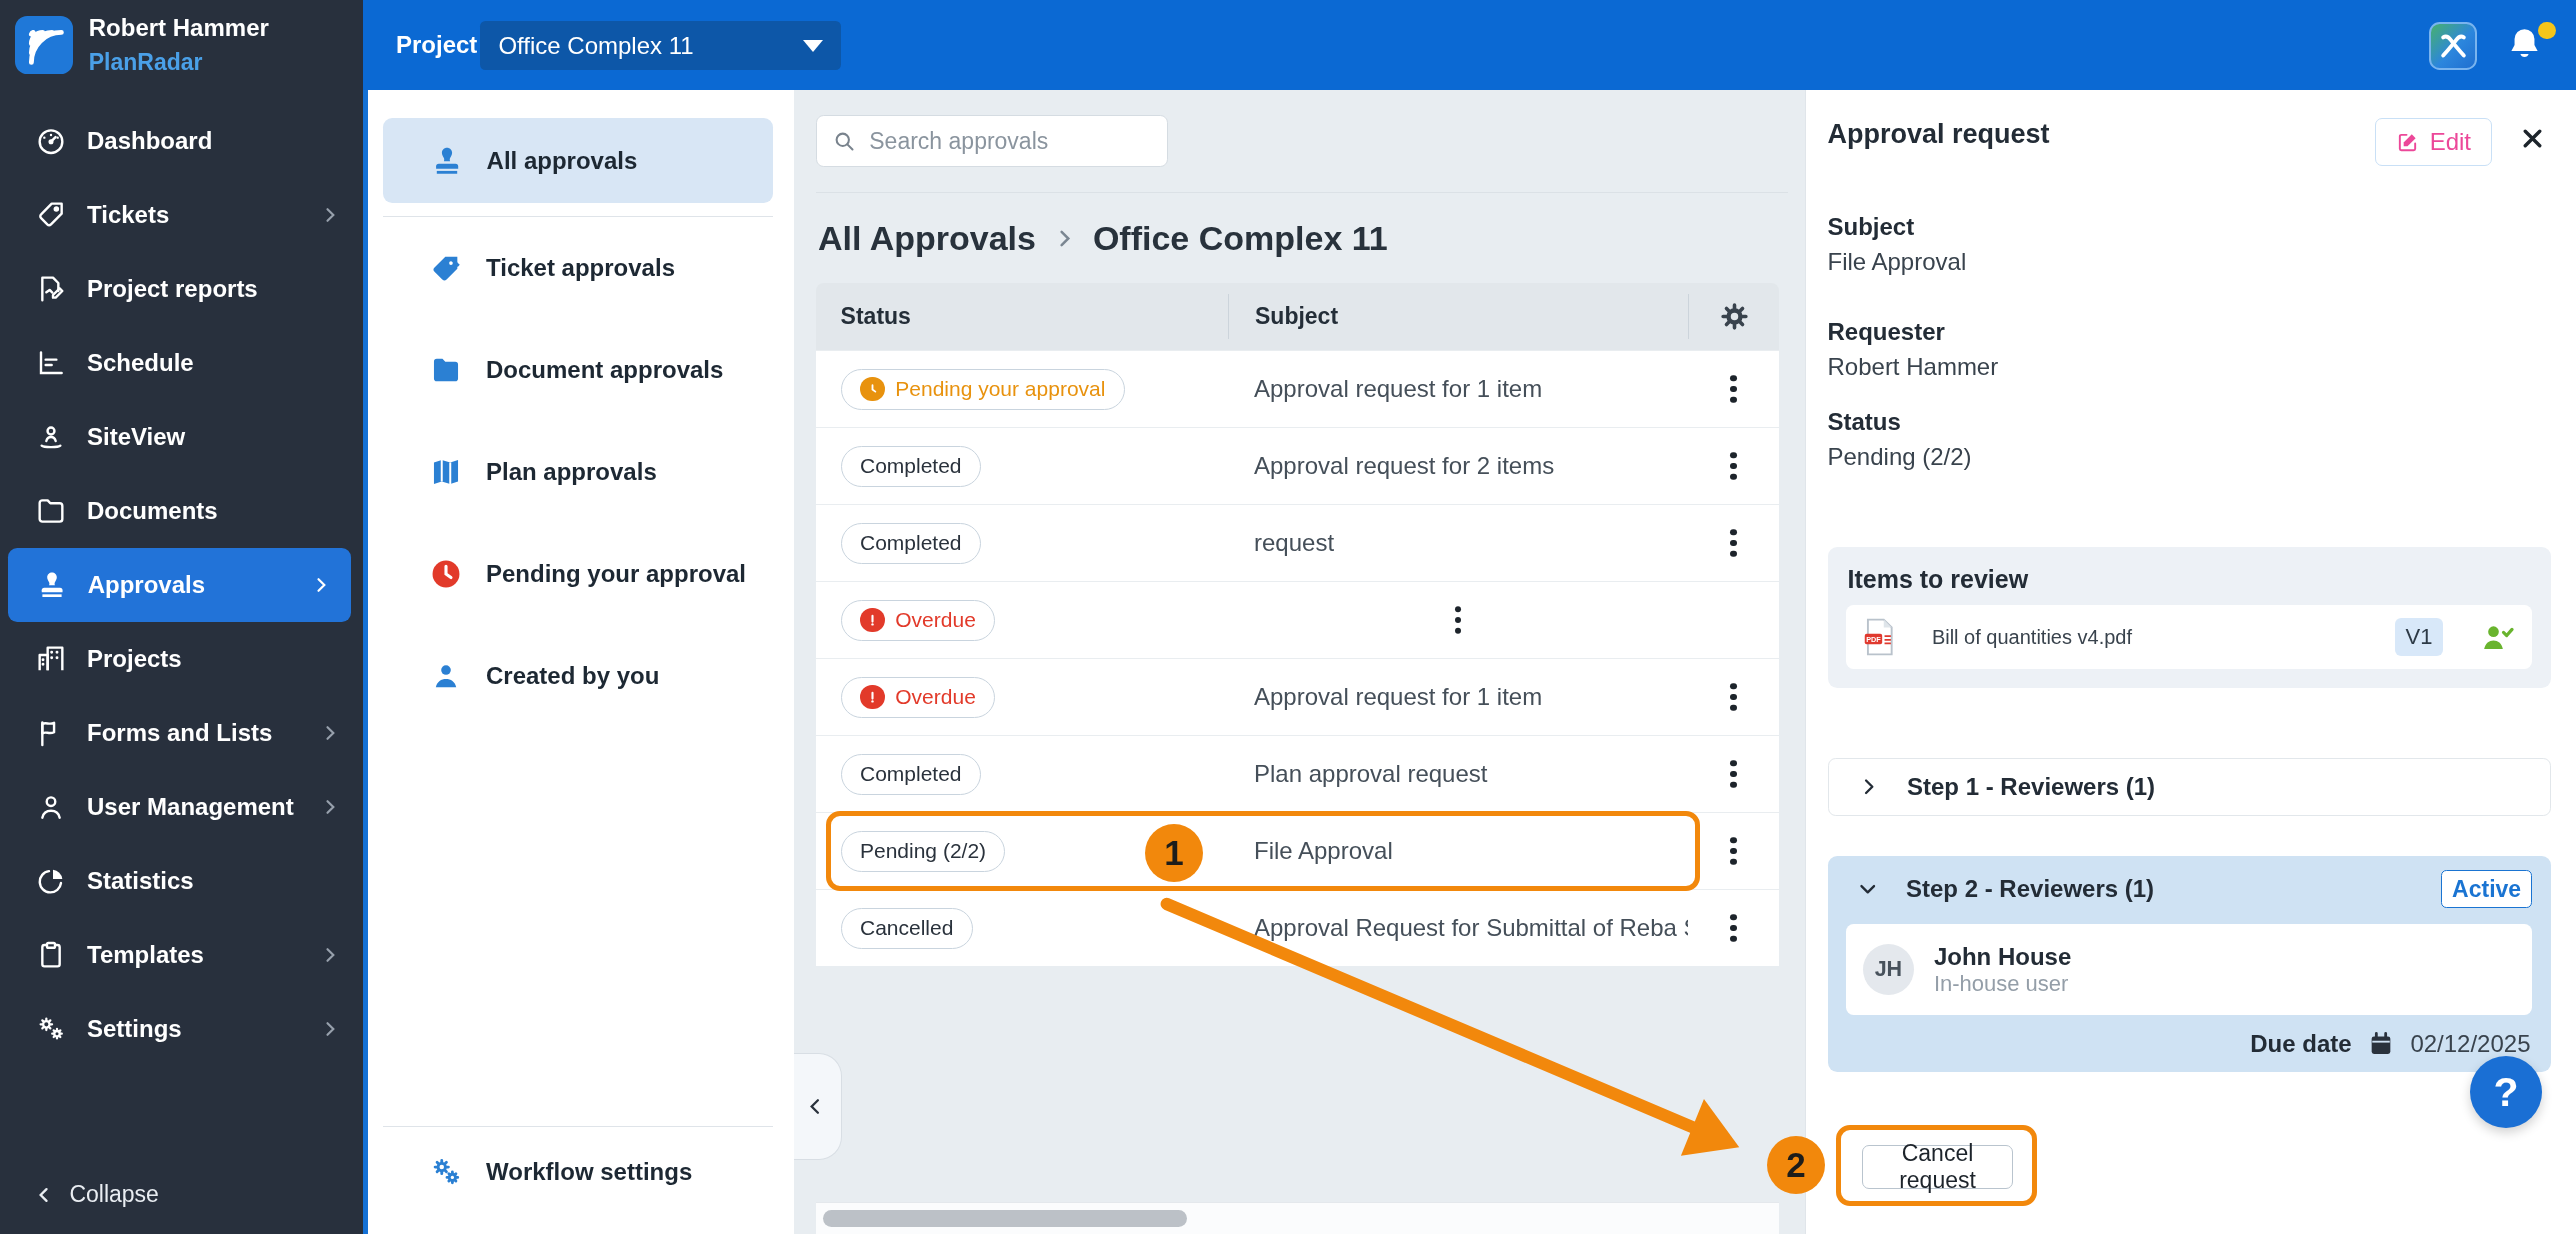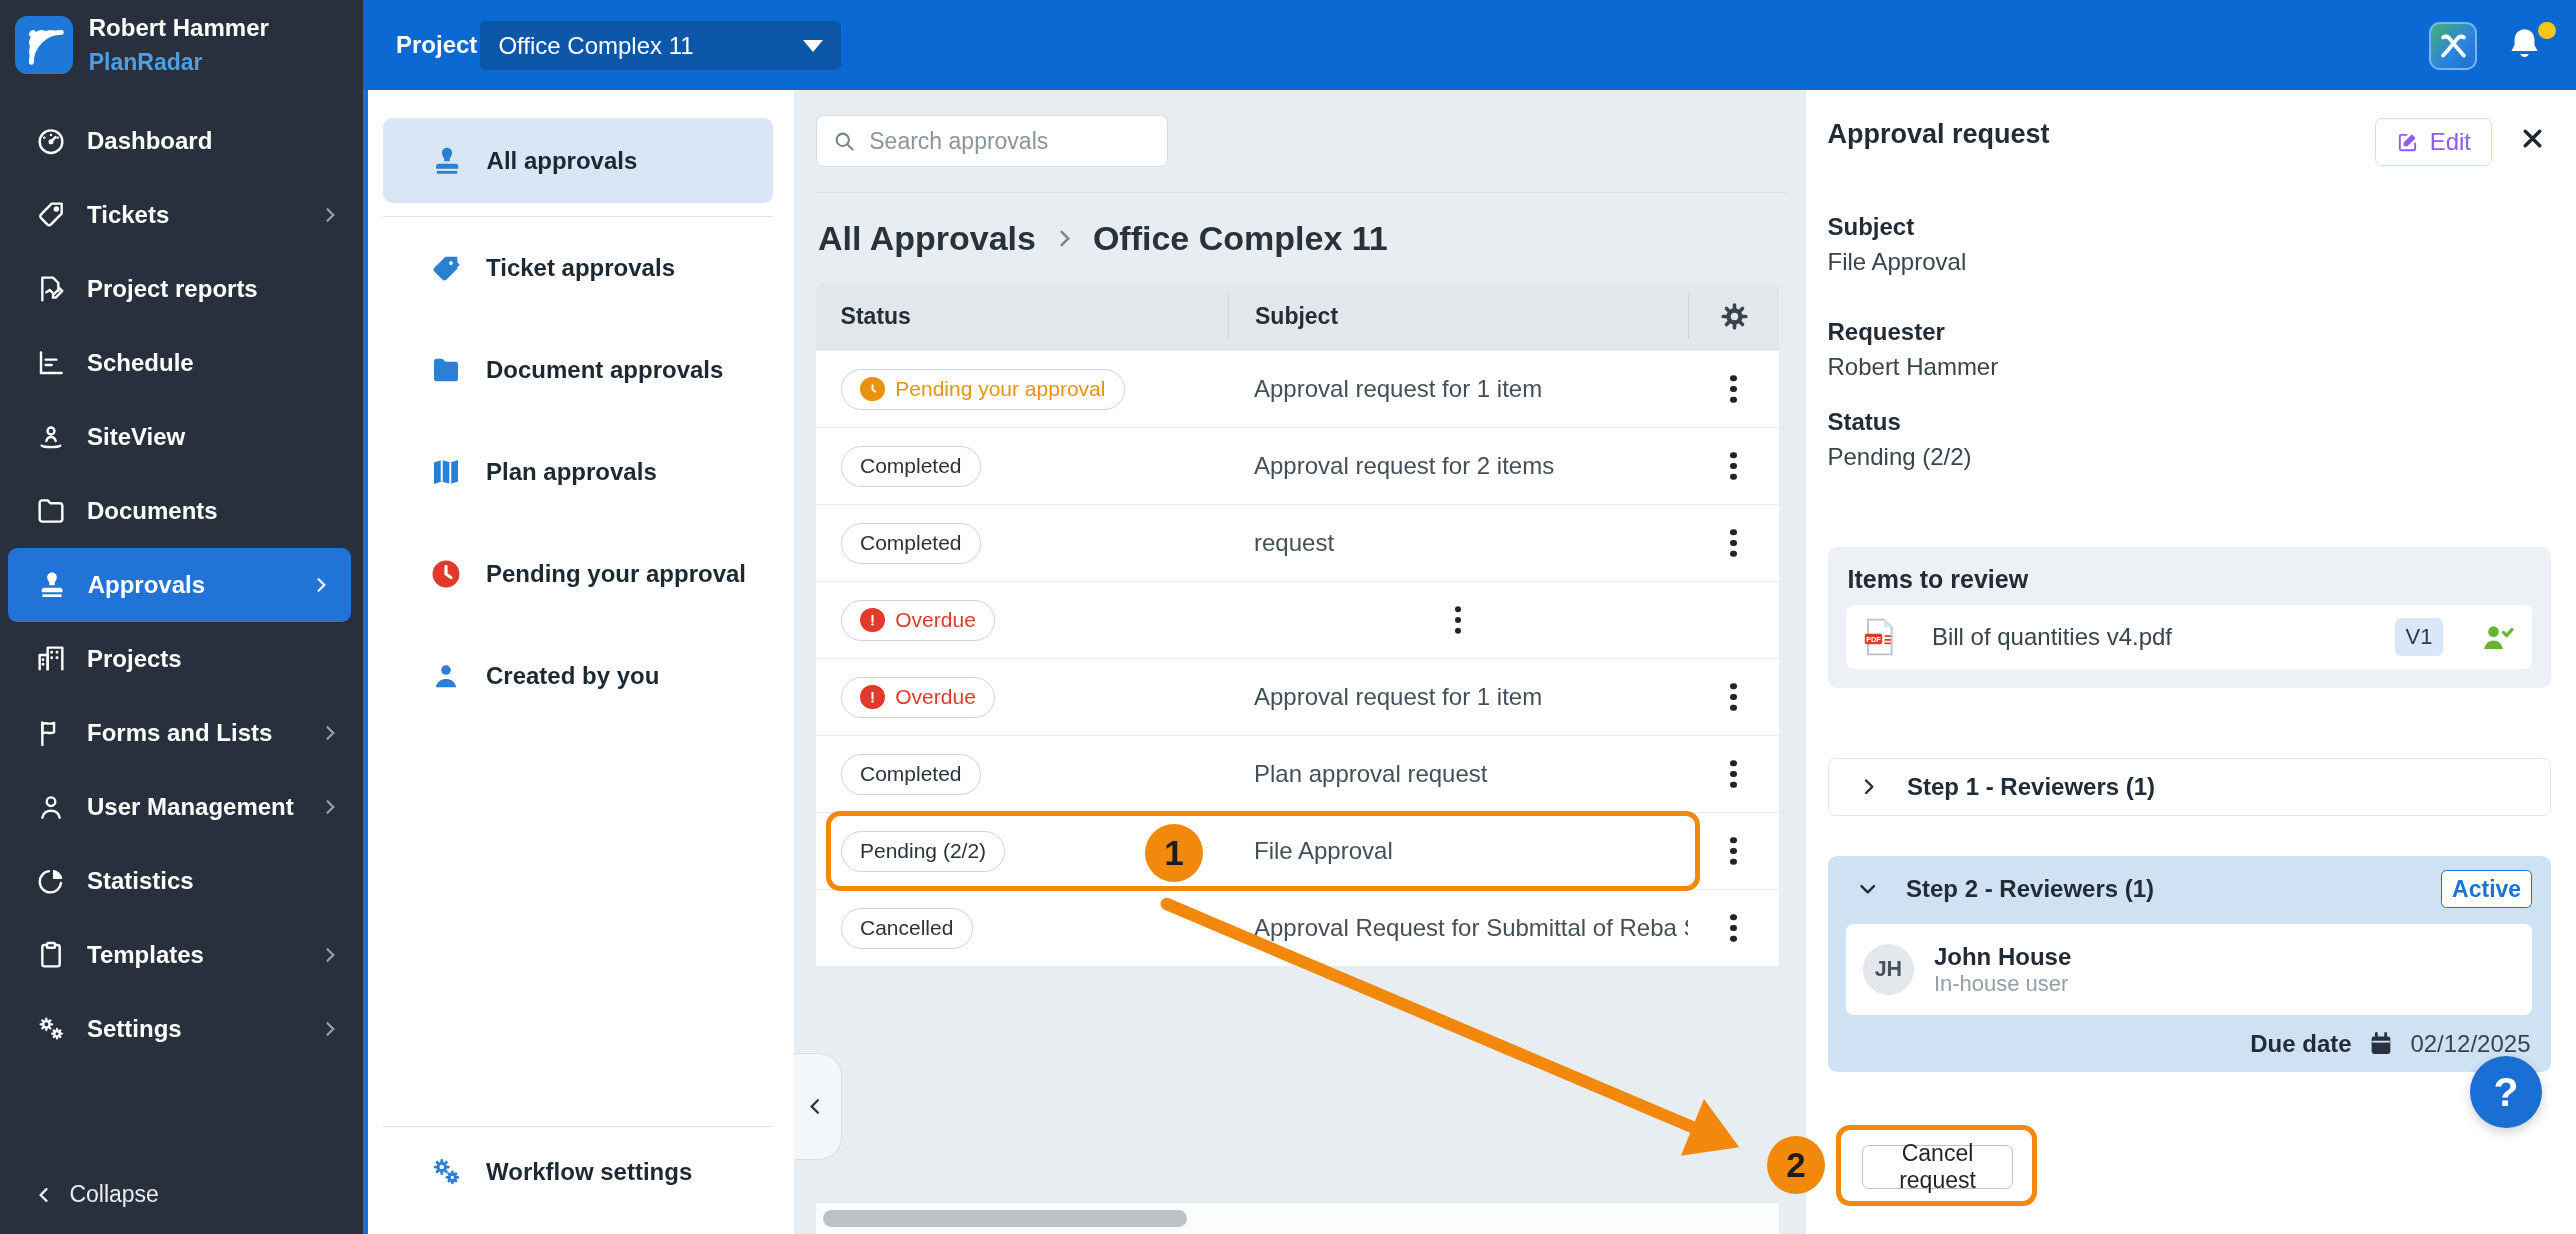--- a/index.html
+++ b/index.html
@@ -72,29 +72,29 @@
   .cell-actions { display:flex; justify-content:center; }
   .dots { width:6.1px; height:6.1px; border-radius:50%; background:#1d242b; box-shadow:0 -10.7px 0 #1d242b, 0 10.7px 0 #1d242b; cursor:pointer; }
   .scrollstrip { position:absolute; left:22px; bottom:0; width:963px; height:32px; background:#fbfcfd; border-top:1.5px solid #e4e8ec; }
   .scrollthumb { position:absolute; left:7px; top:7px; width:364px; height:17px; border-radius:8.4px; background:#bcc1c7; cursor:pointer; }
   .collapse-tab { position:absolute; left:-3.1px; top:963px; width:51px; height:107px; background:#f4f7fa; border:1.5px solid #d8dee4; border-left:none; border-radius:0 23px 23px 0; display:flex; align-items:center; justify-content:center; cursor:pointer; z-index:2; }
   .collapse-tab svg { width:23px; height:23px; color:#2a323c; }
 
   
   .rpanel { position:absolute; left:1805px; top:90px; width:771px; height:1144px; background:#fff; border-left:1.5px solid #e0e5ea; z-index:2; }
   .rp-title { position:absolute; left:21.5px; top:29px; font-size:27px; font-weight:800; color:#232c36; }
-  .edit-btn { position:absolute; right:84px; top:28px; width:117px; height:48px; border:1.9px solid #c9e0f6; border-radius:7px; background:#fff; display:flex; align-items:center; justify-content:center; gap:10.7px; color:#8b5cf6; font-size:24px; cursor:pointer; }
+  .edit-btn { position:absolute; right:84px; top:28px; width:117px; height:48px; border:1.9px solid #c9e0f6; border-radius:7px; background:#fff; display:flex; align-items:center; justify-content:center; gap:10.7px; color:#ec4899; font-size:24px; cursor:pointer; }
   .edit-btn svg { width:23px; height:23px; }
   .close-x { position:absolute; right:29px; top:34px; width:29px; height:29px; color:#1d242b; cursor:pointer; }
   .fld-label { position:absolute; left:21.5px; font-size:24px; font-weight:700; color:#232c36; }
   .fld-value { position:absolute; left:21.5px; font-size:24px; color:#39434d; }
   .items-card { position:absolute; left:21.5px; top:457px; width:723px; height:141px; background:#edf1f6; border-radius:9.2px; }
   .items-title { position:absolute; left:20px; top:18.4px; font-size:25px; font-weight:800; color:#232c36; }
   .file-row { position:absolute; left:18.4px; right:18.4px; top:58px; height:64px; background:#fff; border-radius:7.7px; display:flex; align-items:center; padding:0 17px; gap:37px; cursor:pointer; }
-  .file-name { flex:1; font-size:24px; color:#39434d; }
+  .file-name { flex:1; font-size:20px; color:#39434d; }
   .v1-chip { background:#d8e8f9; color:#2d3a46; border-radius:6.1px; padding:6.1px 10.7px; font-size:22px; }
   .step1-card { position:absolute; left:21.5px; top:668px; width:723px; height:58px; background:#fff; border:1.5px solid #e2e7eb; border-radius:7.7px; display:flex; align-items:center; padding-left:29px; gap:28px; cursor:pointer; }
   .step-title { font-size:24px; font-weight:800; color:#232c36; }
   .chev-ic { width:21.5px; height:21.5px; color:#232c36; flex:none; }
   .step2-card { position:absolute; left:21.5px; top:766px; width:723px; height:216px; background:#cfe2f3; border-radius:9.2px; }
   .step2-head { position:absolute; left:0; right:0; top:0; height:66px; display:flex; align-items:center; padding:0 18.4px 0 29px; gap:28px; cursor:pointer; }
   .step2-head .step-title { flex:1; }
   .active-badge { width:91px; height:38px; background:#fff; border:1.9px solid #1a74d2; border-radius:5.4px; color:#1a74d2; font-size:23px; font-weight:800; display:flex; align-items:center; justify-content:center; }
   .reviewer-card { position:absolute; left:18.4px; right:18.4px; top:68px; height:91px; background:#fff; border-radius:7.7px; display:flex; align-items:center; padding-left:17px; gap:20px; }
   .avatar { width:51px; height:51px; border-radius:50%; background:#e4e8ed; color:#48525c; font-size:21.5px; font-weight:800; display:flex; align-items:center; justify-content:center; flex:none; }

